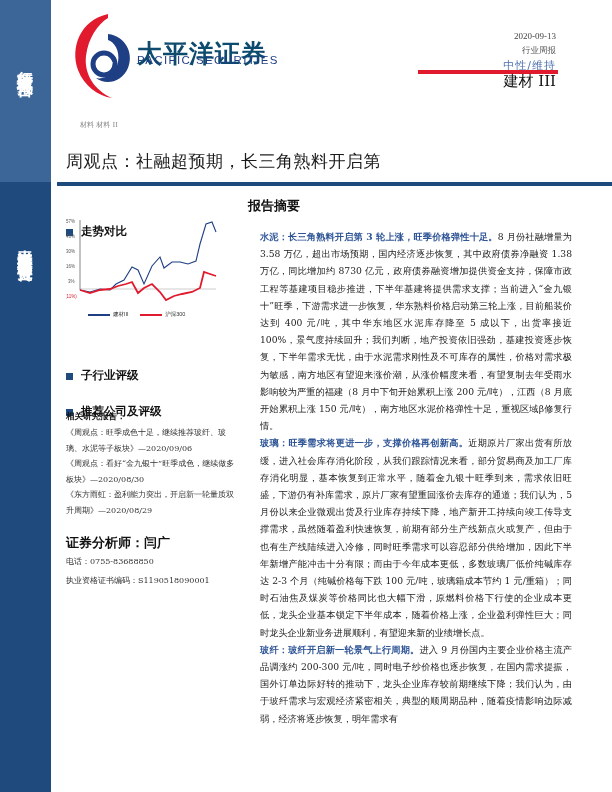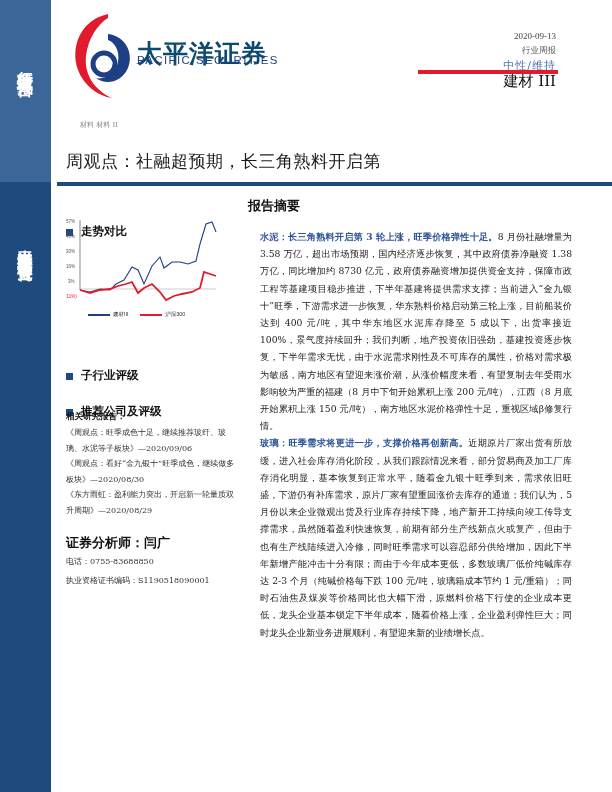--- a/index.html
+++ b/index.html
@@ -96,13 +96,14 @@
 <div class="analyst">
   <div class="name">证券分析师：闫广</div>
   <div>电话：0755-83688850</div>
   <div>执业资格证书编码：S1190518090001</div>
 </div>
 
 <div class="abs-title">报告摘要</div>
 <div class="abstract">
   <p><span class="lead">水泥：长三角熟料开启第 3 轮上涨，旺季价格弹性十足。</span><span>8 月份社融增量为 3.58 万亿，超出市场预期，国内经济逐步恢复，其中政府债券净融资 1.38 万亿，同比增加约 8730 亿元，政府债券融资增加提供资金支持，保障市政工程等基建项目稳步推进，下半年基建将提供需求支撑；当前进入“金九银十”旺季，下游需求进一步恢复，华东熟料价格启动第三轮上涨，目前船装价达到 400 元/吨，其中华东地区水泥库存降至 5 成以下，出货率接近 100%，景气度持续回升；我们判断，地产投资依旧强劲，基建投资逐步恢复，下半年需求无忧，由于水泥需求刚性及不可库存的属性，价格对需求极为敏感，南方地区有望迎来涨价潮，从涨价幅度来看，有望复制去年受雨水影响较为严重的福建（8 月中下旬开始累积上涨 200 元/吨），江西（8 月底开始累积上涨 150 元/吨），南方地区水泥价格弹性十足，重视区域β修复行情。</span></p>
   <p><span class="lead">玻璃：旺季需求将更进一步，支撑价格再创新高。</span><span>近期原片厂家出货有所放缓，进入社会库存消化阶段，从我们跟踪情况来看，部分贸易商及加工厂库存消化明显，基本恢复到正常水平，随着金九银十旺季到来，需求依旧旺盛，下游仍有补库需求，原片厂家有望重回涨价去库存的通道；我们认为，5 月份以来企业微观出货及行业库存持续下降，地产新开工持续向竣工传导支撑需求，虽然随着盈利快速恢复，前期有部分生产线新点火或复产，但由于也有生产线陆续进入冷修，同时旺季需求可以容忍部分供给增加，因此下半年新增产能冲击十分有限；而由于今年成本更低，多数玻璃厂低价纯碱库存达 2-3 个月（纯碱价格每下跌 100 元/吨，玻璃箱成本节约 1 元/重箱）；同时石油焦及煤炭等价格同比也大幅下滑，原燃料价格下行使的企业成本更低，龙头企业基本锁定下半年成本，随着价格上涨，企业盈利弹性巨大；同时龙头企业新业务进展顺利，有望迎来新的业绩增长点。</span></p>
+  <p><span class="lead">玻纤：玻纤开启新一轮景气上行周期。</span><span>进入 9 月份国内主要企业价格主流产品调涨约 200-300 元/吨，同时电子纱价格也逐步恢复，在国内需求提振，国外订单边际好转的推动下，龙头企业库存较前期继续下降；我们认为，由于玻纤需求与宏观经济紧密相关，典型的顺周期品种，随着疫情影响边际减弱，经济将逐步恢复，明年需求有</span></p>
 </div>
 
 </body></html>

